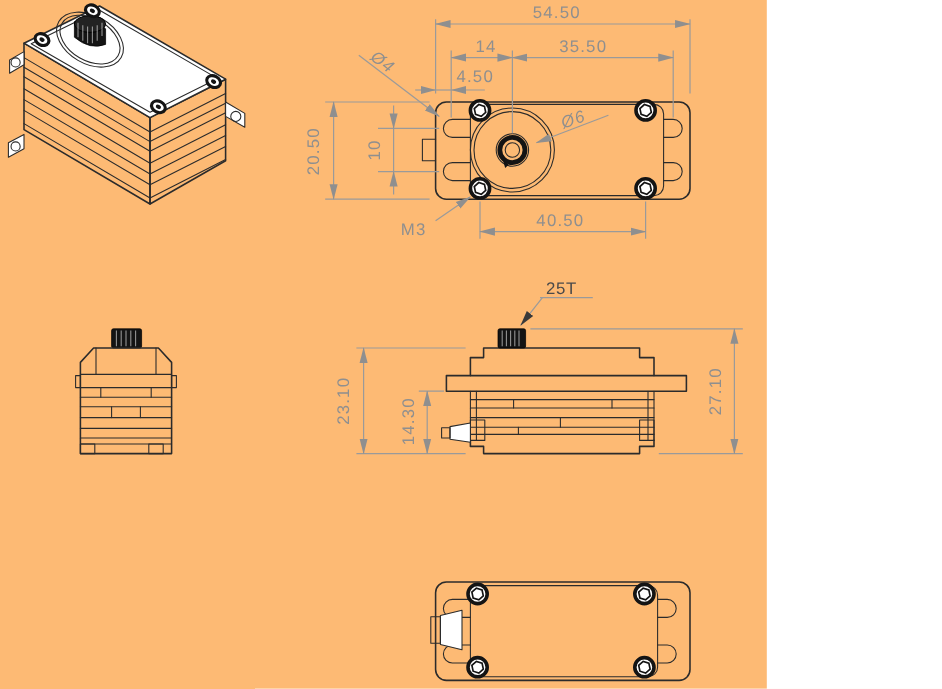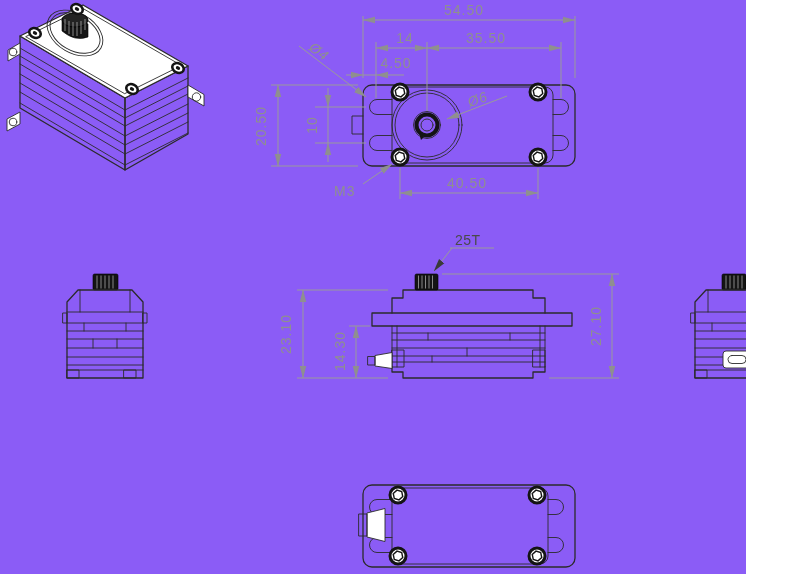--- a/index.html
+++ b/index.html
@@ -1,16 +1,16 @@
 <!DOCTYPE html>
 <html><head>
 <meta charset="utf-8">
 <style>
   html,body{margin:0;padding:0;background:#ffffff;}
-  .canvas{position:relative;width:746px;height:574px;background:#8b5cf6;overflow:hidden;
+  .canvas{position:relative;width:639px;height:574px;background:#fdba74;overflow:hidden;
           font-family:"Liberation Sans",sans-serif;}
   svg{position:absolute;left:0;top:0;}
   
   .ol{fill:none;stroke:#2b2b2b;stroke-width:1.3;stroke-linejoin:round;stroke-linecap:round;}
   .tl{fill:none;stroke:#2b2b2b;stroke-width:0.9;stroke-linejoin:round;stroke-linecap:round;}
   .wf{fill:#ffffff;stroke:#2b2b2b;stroke-width:1.3;stroke-linejoin:round;}
   .wf2{fill:#ffffff;stroke:#2b2b2b;stroke-width:0.9;stroke-linejoin:round;}
   .dark{fill:#141414;stroke:#000;stroke-width:0.6;}
   .hair{stroke:#ffffff;stroke-width:0.9;opacity:0.55;fill:none;}
   

